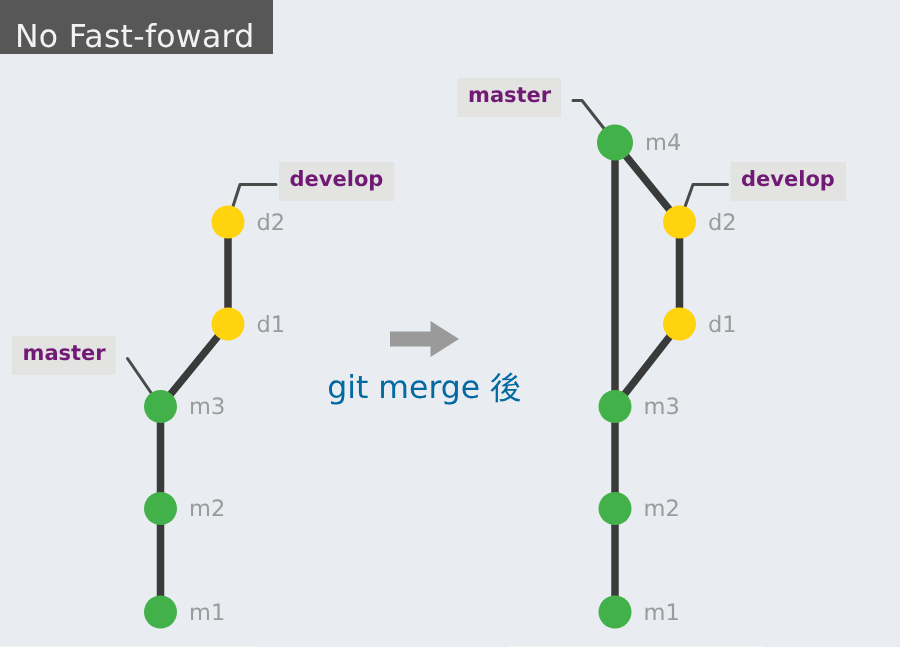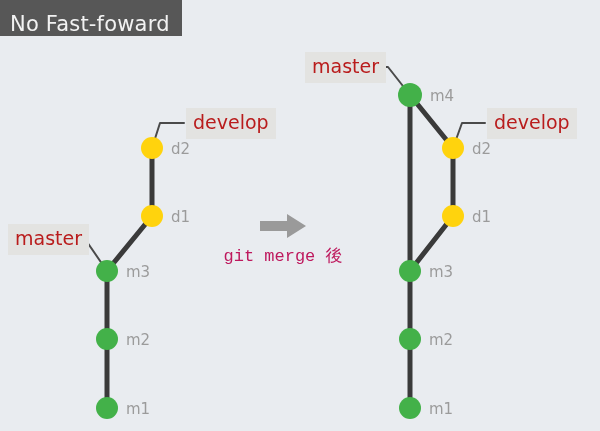--- a/index.html
+++ b/index.html
@@ -44,40 +44,40 @@
   .node-label {
     fill: #9b9b9b;
     font-family: "DejaVu Sans", "Liberation Sans", sans-serif;
     font-size: 15px;
     dominant-baseline: middle;
   }
   
   .tag-box {
     position: absolute;
     background: #e3e3e1;
-    color: #b91c1c;
-    font-size: 19px;
+    color: #701a75;
+    font-size: 14px;
     line-height: 1;
     padding: 5px 7px 7px 7px;
     white-space: nowrap;
+    font-weight: bold;
   }
   
   #transition {
     position: absolute;
     left: 218px;
     top: 214px;
     width: 130px;
     text-align: center;
   }
   #merge-arrow { display: block; margin: 0 auto 6px auto; }
   #merge-caption {
-    font-size: 17px;
-    color: #be185d;
+    font-size: 21px;
+    color: #0369a1;
     white-space: nowrap;
-    font-family: Liberation Mono, monospace;
   }
 </style>
 </head>
 <body>
 
 <div id="canvas">
 
   <div id="title-banner">
     <span>No Fast-foward</span>
   </div>

